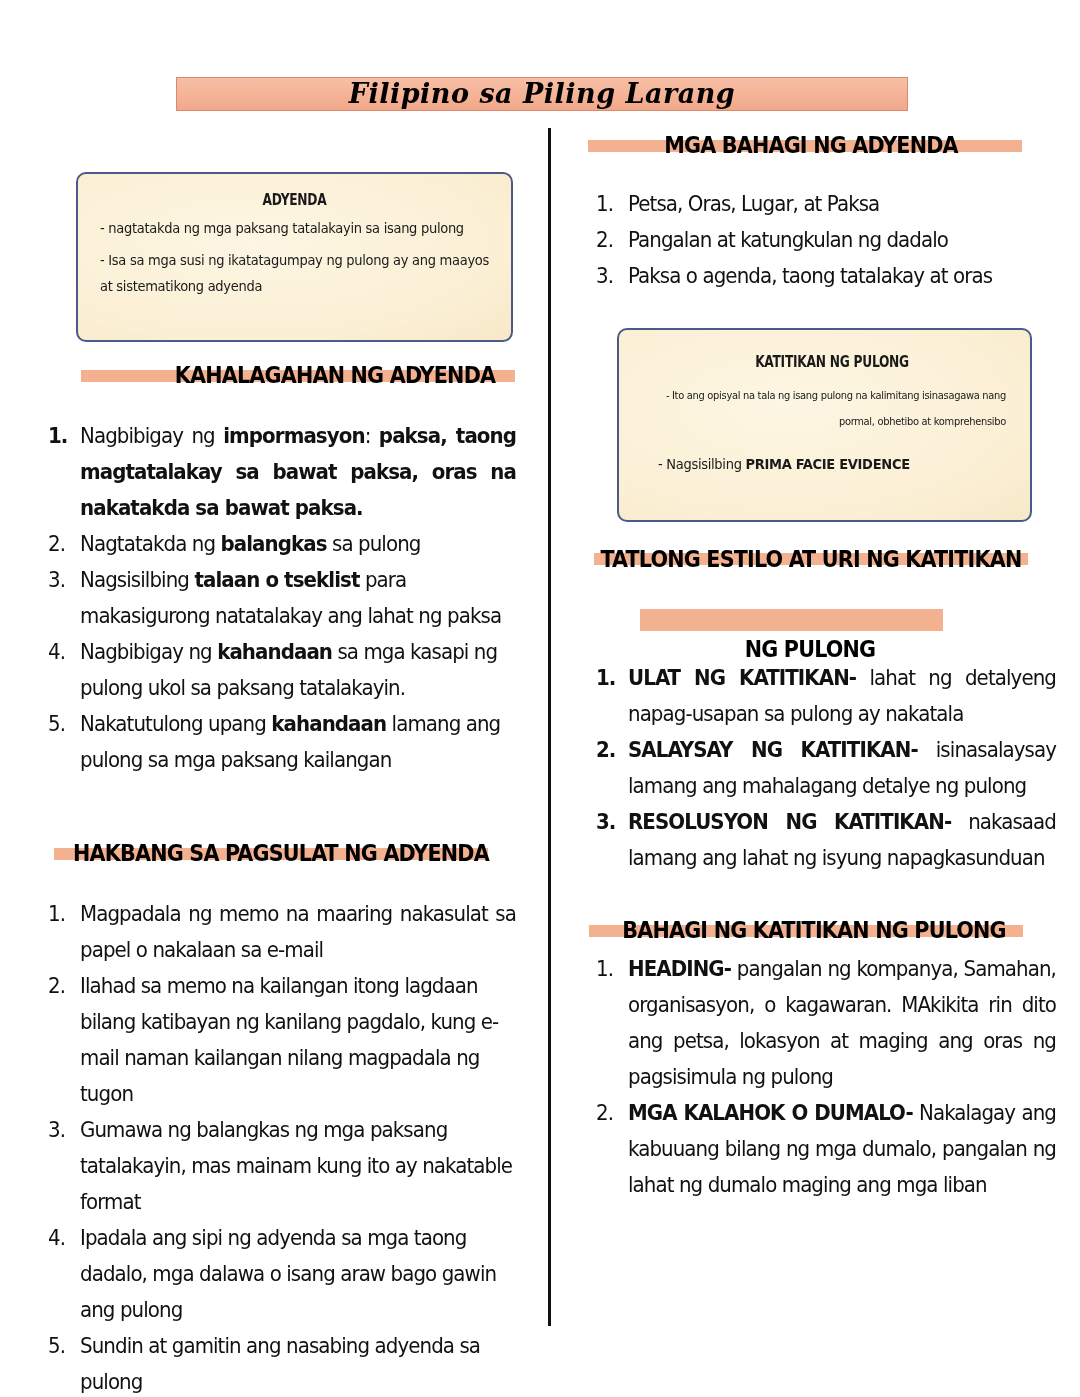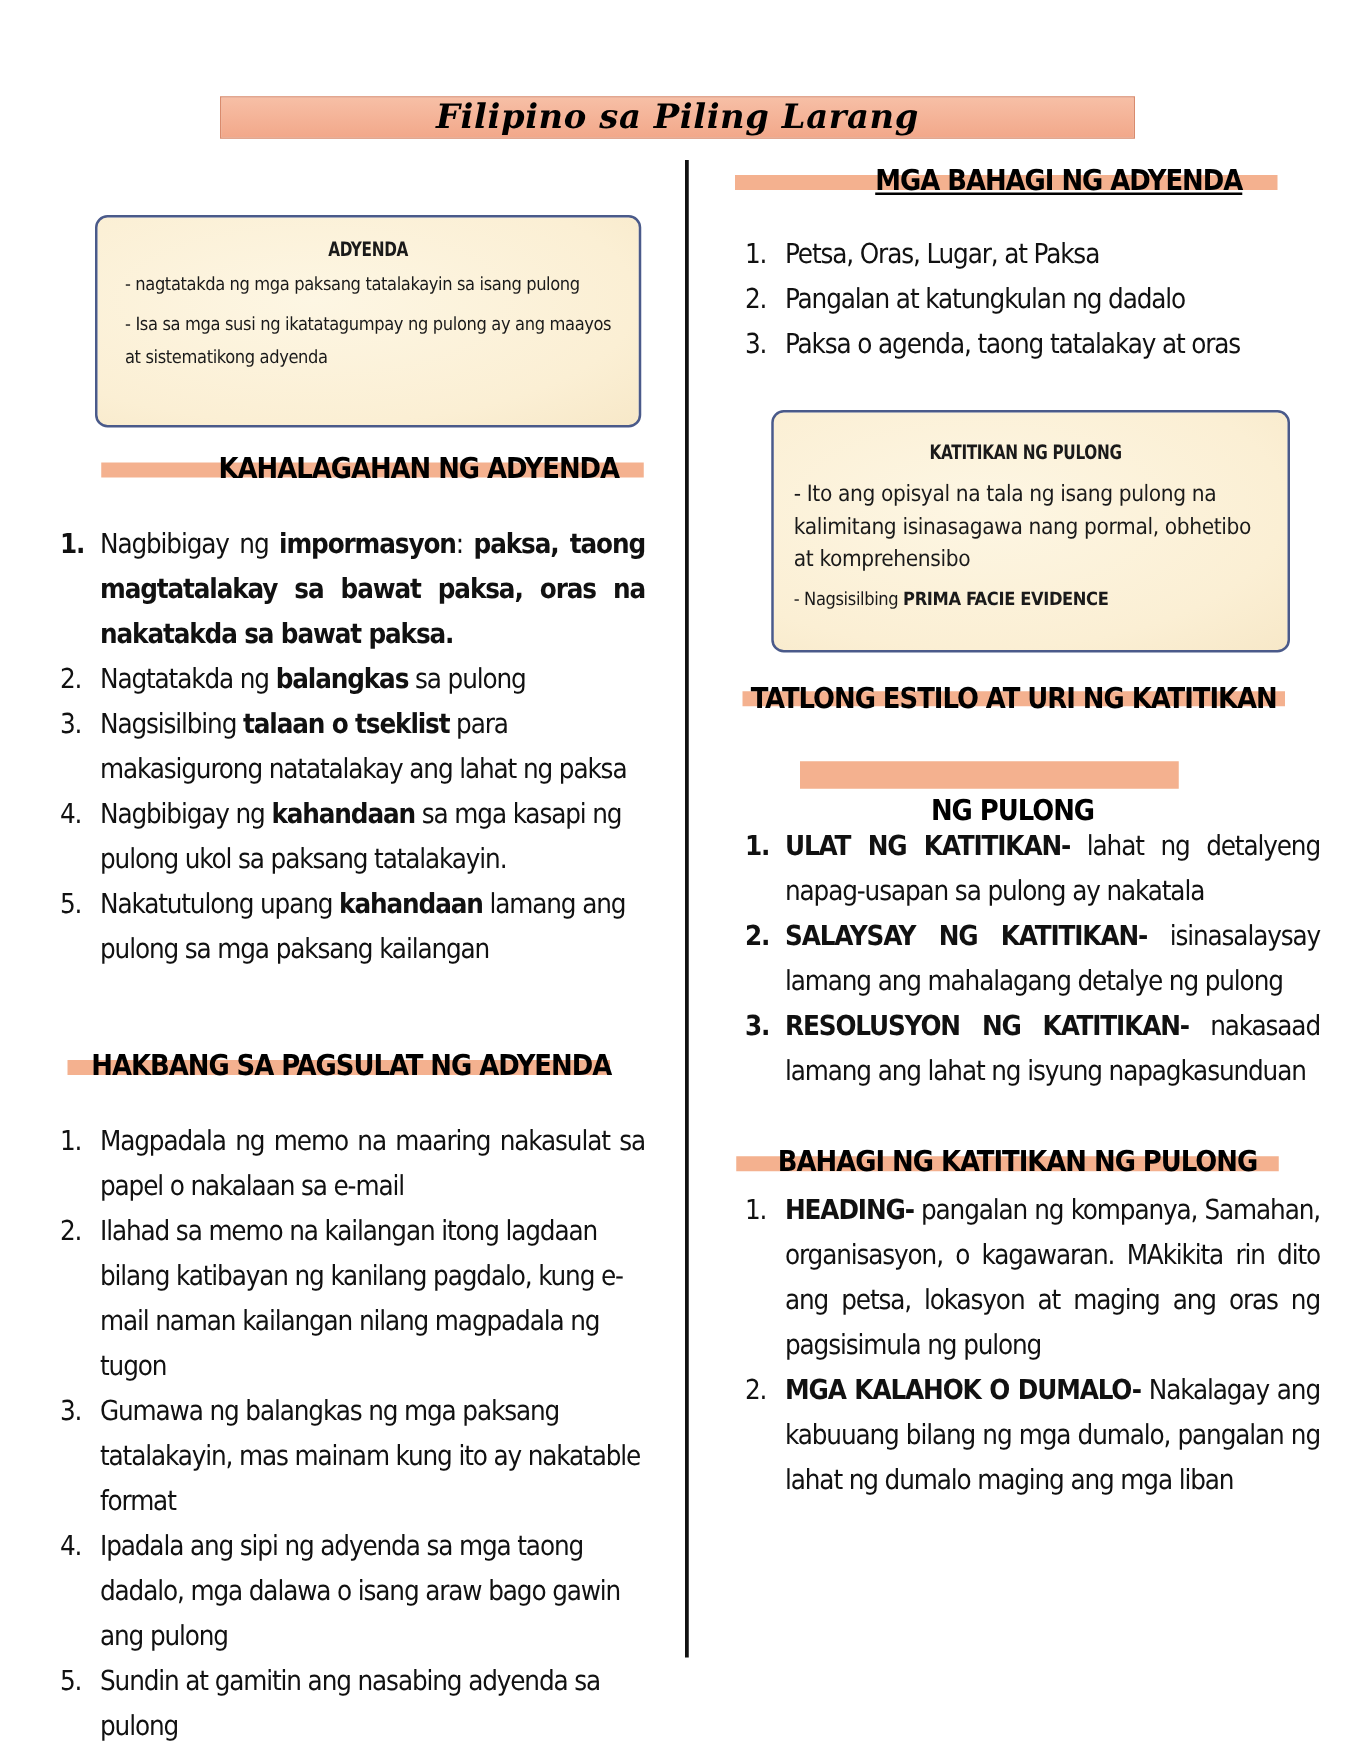--- a/index.html
+++ b/index.html
@@ -96,31 +96,31 @@
 
 <ul class="list" style="left:48px; top:896px; width:468px; line-height:36px;">
   <li class="justify"><span class="num">1.</span><span>Magpadala ng memo na maaring nakasulat sa papel o nakalaan sa e-mail</span></li>
   <li><span class="num">2.</span><span>Ilahad sa memo na kailangan itong lagdaan bilang katibayan ng kanilang pagdalo, kung e-mail naman kailangan nilang magpadala ng tugon</span></li>
   <li><span class="num">3.</span><span>Gumawa ng balangkas ng mga paksang tatalakayin, mas mainam kung ito ay nakatable format</span></li>
   <li><span class="num">4.</span><span>Ipadala ang sipi ng adyenda sa mga taong dadalo, mga dalawa o isang araw bago gawin ang pulong</span></li>
   <li><span class="num">5.</span><span>Sundin at gamitin ang nasabing adyenda sa pulong</span></li>
 </ul>
 
 <div class="hl" style="left:588px; top:140px; width:434px;"></div>
-<div class="hl-text" style="left:624px; top:132px; width:446px;text-decoration:underline;">MGA BAHAGI NG ADYENDA</div>
+<div class="hl-text" style="left:588px; top:132px; width:446px;">MGA BAHAGI NG ADYENDA</div>
 
 <ul class="list" style="left:596px; top:186px; width:440px; line-height:36px;">
   <li><span class="num">1.</span><span>Petsa, Oras, Lugar, at Paksa</span></li>
   <li><span class="num">2.</span><span>Pangalan at katungkulan ng dadalo</span></li>
   <li><span class="num">3.</span><span>Paksa o agenda, taong tatalakay at oras</span></li>
 </ul>
 
-<div class="card" style="left:617px; top:328px; width:415px; height:194px; padding:22px 24px 0 16px;">
+<div class="card" style="left:617px; top:328px; width:415px; height:194px; padding:22px 24px 0 39px;">
   <h3 style="margin-bottom:12px;">KATITIKAN NG PULONG</h3>
-  <p style="font-size:18px; margin-bottom:6px;">- Ito ang opisyal na tala ng isang pulong na kalimitang isinasagawa nang pormal, obhetibo at komprehensibo</p>
+  <p style="font-size:11px; margin-bottom:16px;text-align:right;">- Ito ang opisyal na tala ng isang pulong na kalimitang isinasagawa nang pormal, obhetibo at komprehensibo</p>
   <p style="font-size:14.5px;">
     <span>- Nagsisilbing </span><b>PRIMA FACIE EVIDENCE</b>
   </p>
 </div>
 
 <div class="hl" style="left:594px; top:553px; width:434px;"></div>
 <div class="hl-text" style="left:594px; top:546px; width:434px;">TATLONG ESTILO AT URI NG KATITIKAN</div>
 <div class="hl" style="left:640px; top:609px; width:303px; height:22px;"></div>
 <div class="hl-text" style="left:640px; top:604px; width:340px;margin-top:32px;">NG PULONG</div>
 

